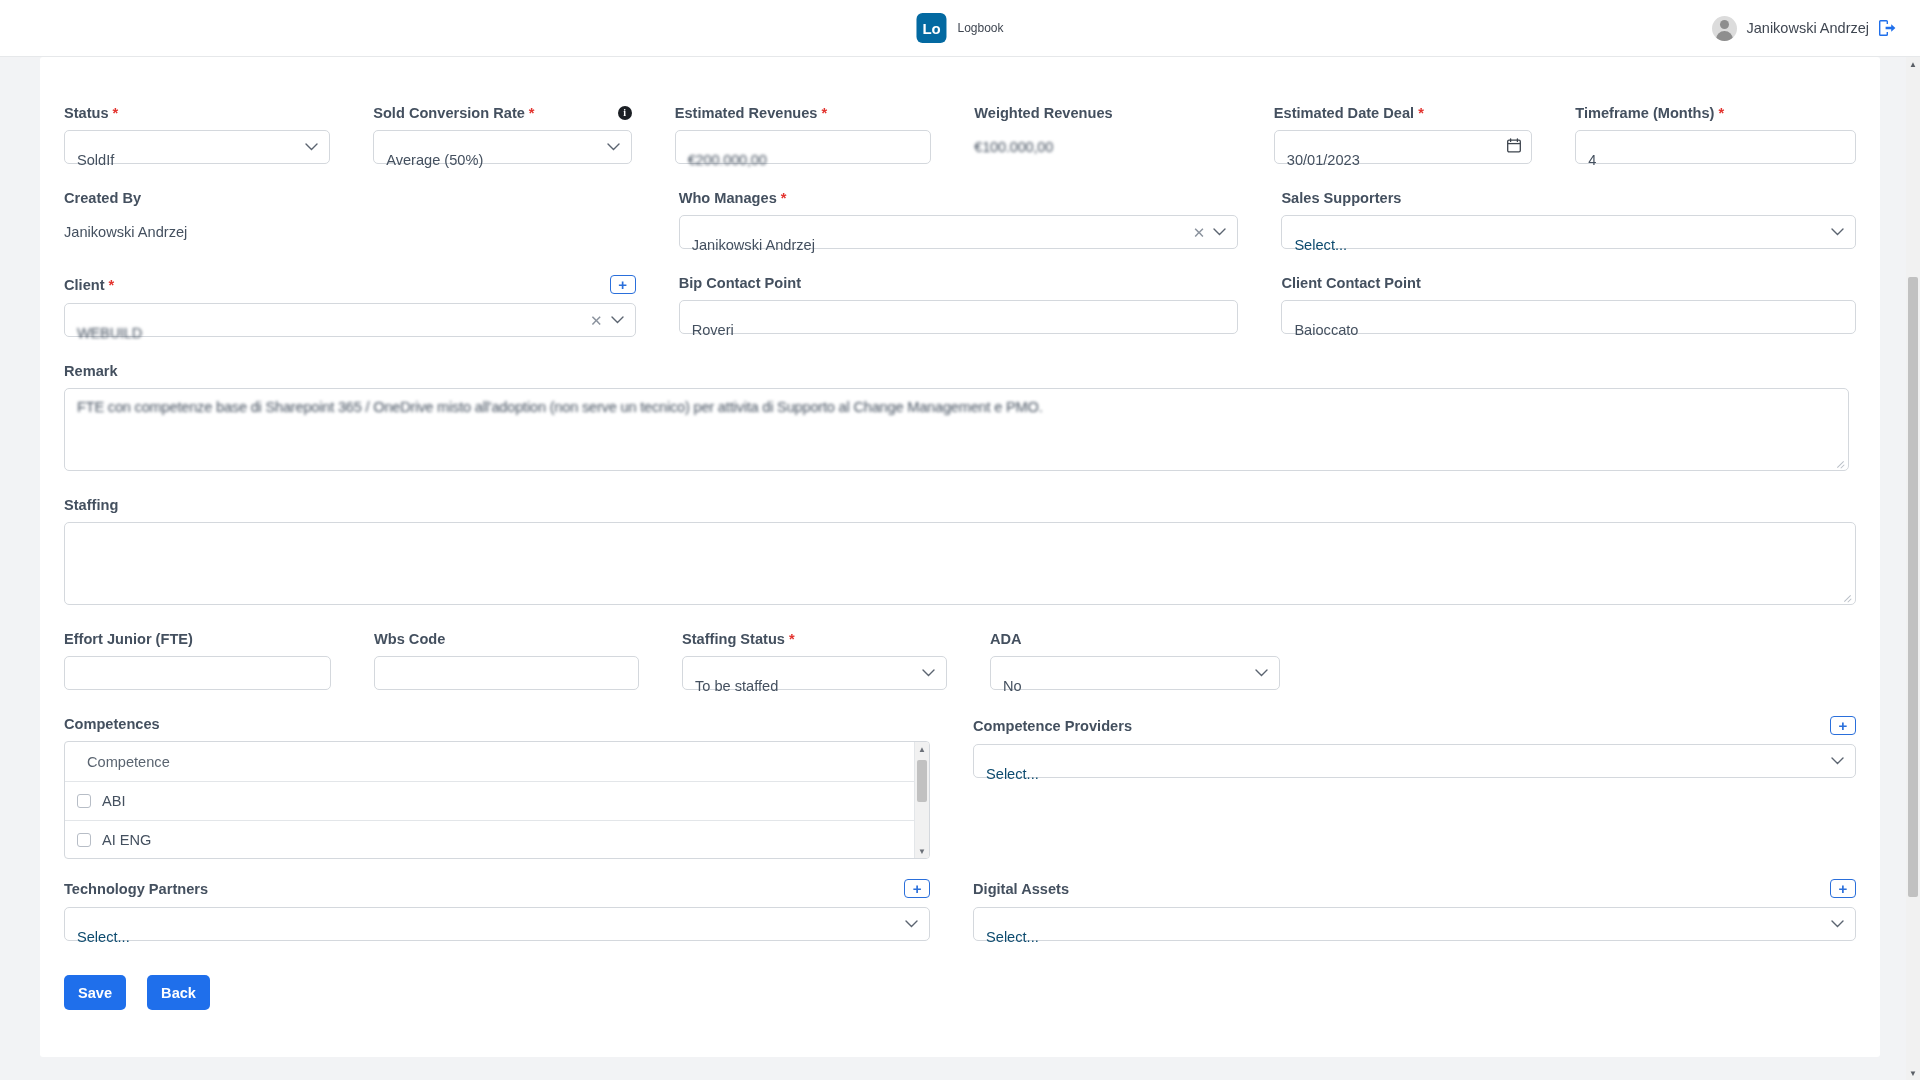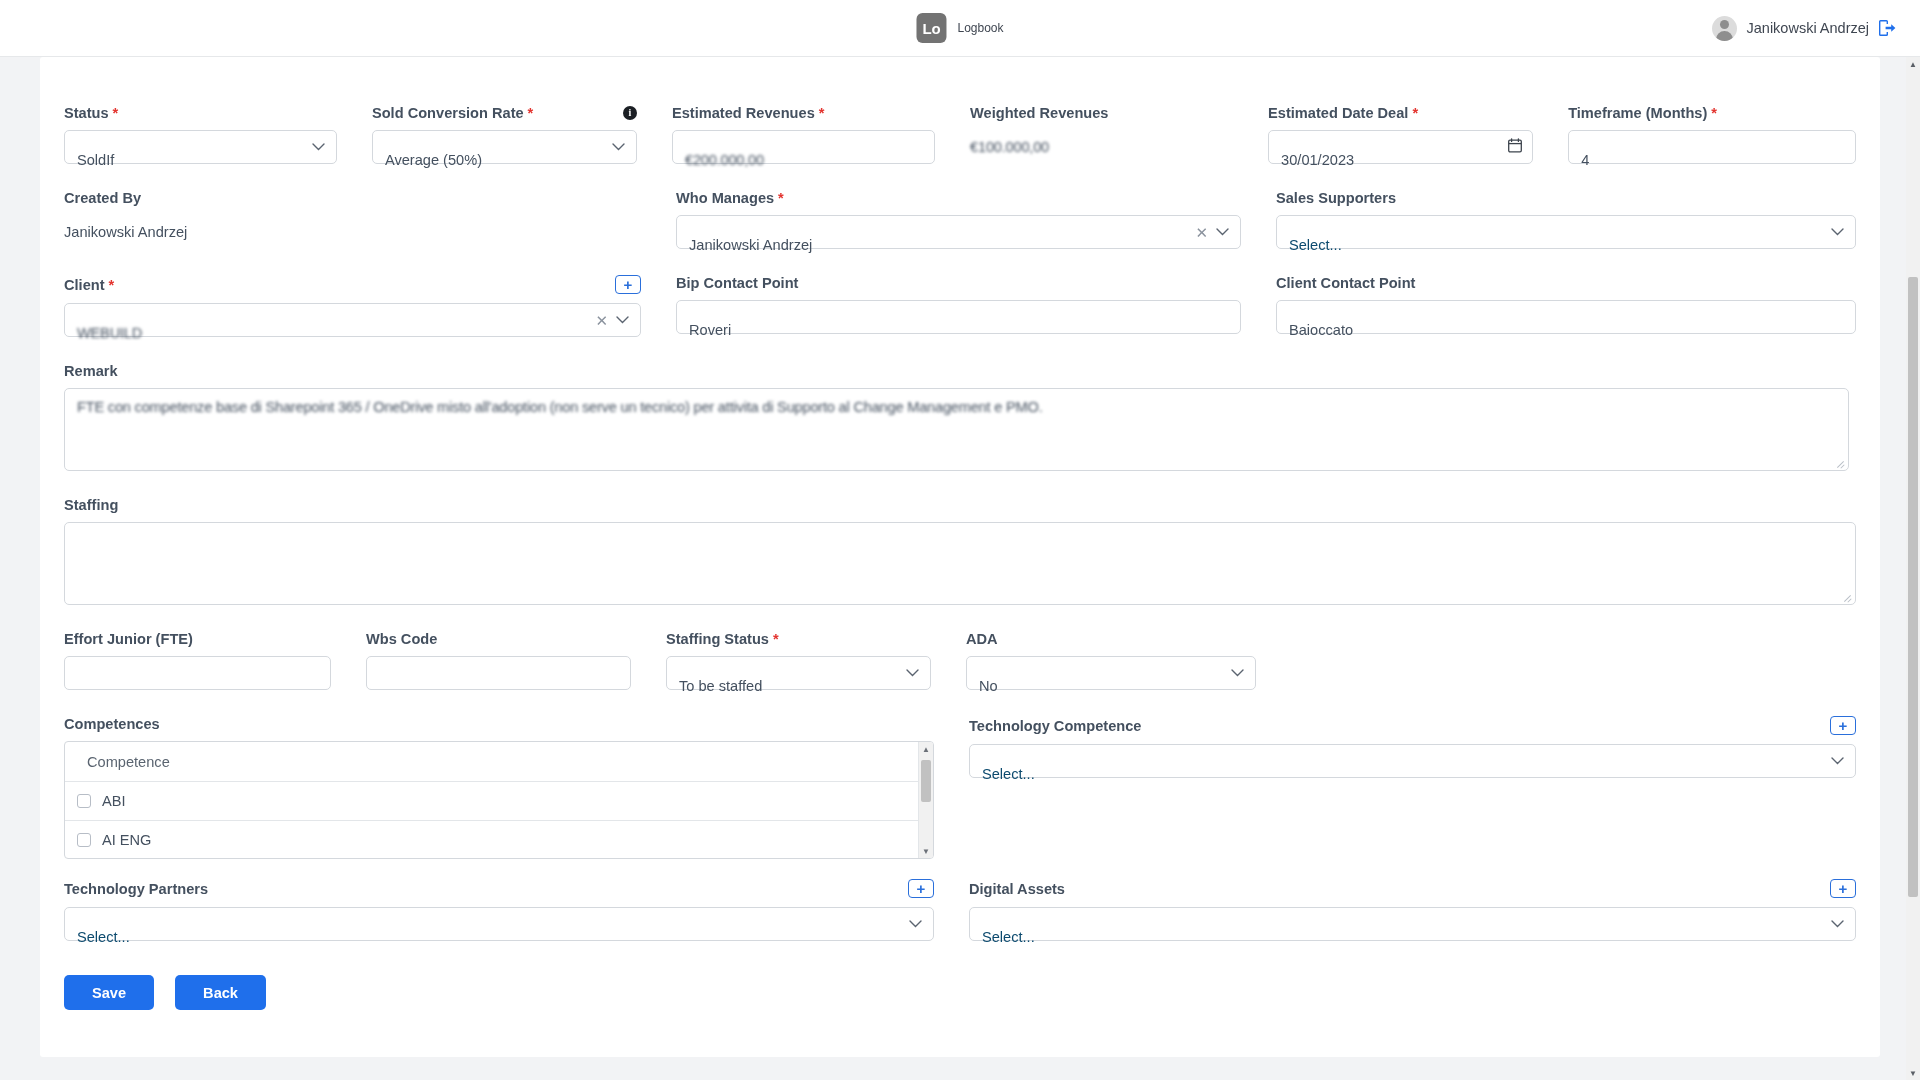--- a/index.html
+++ b/index.html
@@ -21,21 +21,21 @@
   .brand {
     position: absolute;
     left: 50%;
     transform: translateX(-50%);
     display: flex;
     align-items: center;
     gap: 11px;
   }
   .brand-logo {
     width: 30px; height: 30px;
-    background: #737373;
+    background: #0369a1;
     border-radius: 6px;
     color: #ffffff;
     font-size: 15px;
     font-weight: 600;
     display: flex;
     align-items: center;
     justify-content: center;
     letter-spacing: -0.3px;
   }
   .brand-name {
@@ -92,21 +92,21 @@
     width: 1840px;
     min-height: 1000px;
     background: #ffffff;
     border-radius: 3px;
   }
   .form-area {
     padding: 48px 24px 0 24px;
   }
   .row {
     display: flex;
-    gap: 0;
+    gap: 8px;
     margin-bottom: 26px;
   }
   .field { padding-right: 35px; }
   .label {
     font-size: 14.6px;
     font-weight: bold;
     color: #44505f;
     margin-bottom: 9px;
     display: flex;
     align-items: center;
@@ -290,21 +290,21 @@
     position: absolute;
     left: 2px; right: 2px;
     top: 18px;
     height: 42px;
     background: #c1c1c1;
     border-radius: 2px;
   }
 
   .btn {
     height: 35px;
-    padding: 0 28px;
+    padding: 0 14px;
     border: none;
     border-radius: 5px;
     background: #1f6feb;
     color: #fff;
     font-size: 14.6px;
     font-weight: bold;
     cursor: pointer;
     font-family: "Liberation Sans", sans-serif;
   }
   .btn-row { display: flex; gap: 21px; margin-top: 34px; padding-bottom: 40px; }
@@ -611,21 +611,21 @@
             <div class="vscroll">
               <div class="arrow">▲</div>
               <div class="thumb"></div>
               <div class="arrow bot">▼</div>
             </div>
           </div>
         </div>
 
         <div class="field" style="width:887px;padding-right:0">
           <div class="label">
-            <span>Technology Competence</span>
+            <span>Competence Providers</span>
             <span class="label-spacer"></span>
             <span class="plus-btn">+</span>
           </div>
           <div class="ctl">
             <span class="val ph">Select...</span>
             <span class="chev">
                 <svg width="13" height="8" viewBox="0 0 13 8">
                   <path d="M1 1l5.5 5.5L12 1" stroke="#5b6470" stroke-width="1.4" fill="none" stroke-linecap="round"></path>
                 </svg>
               </span>

